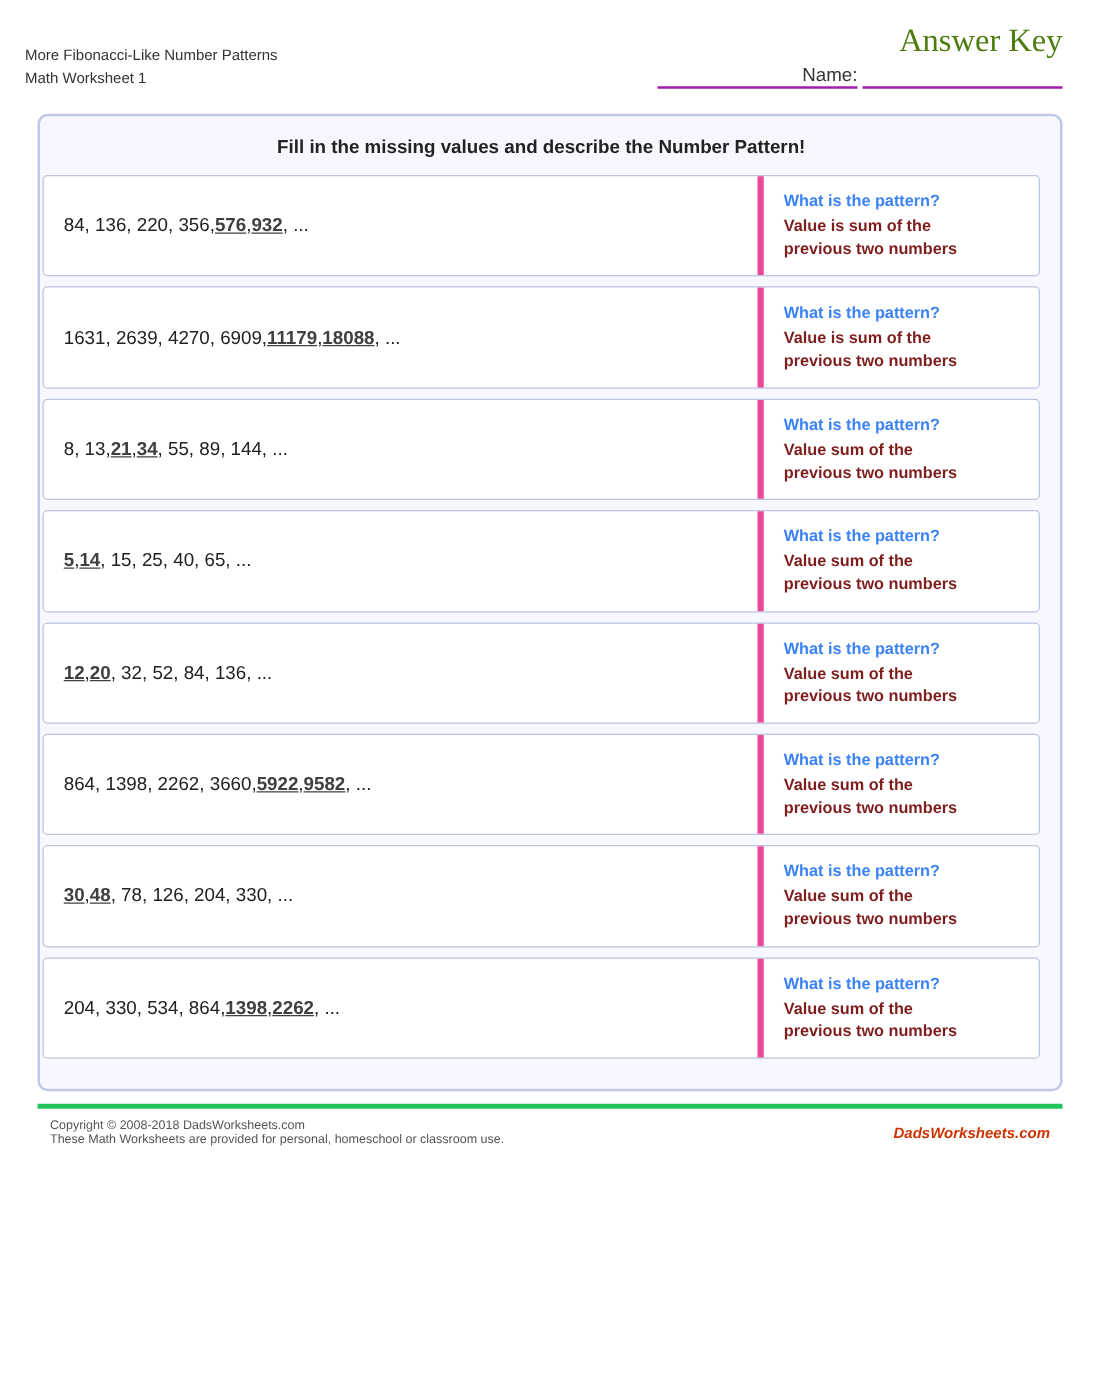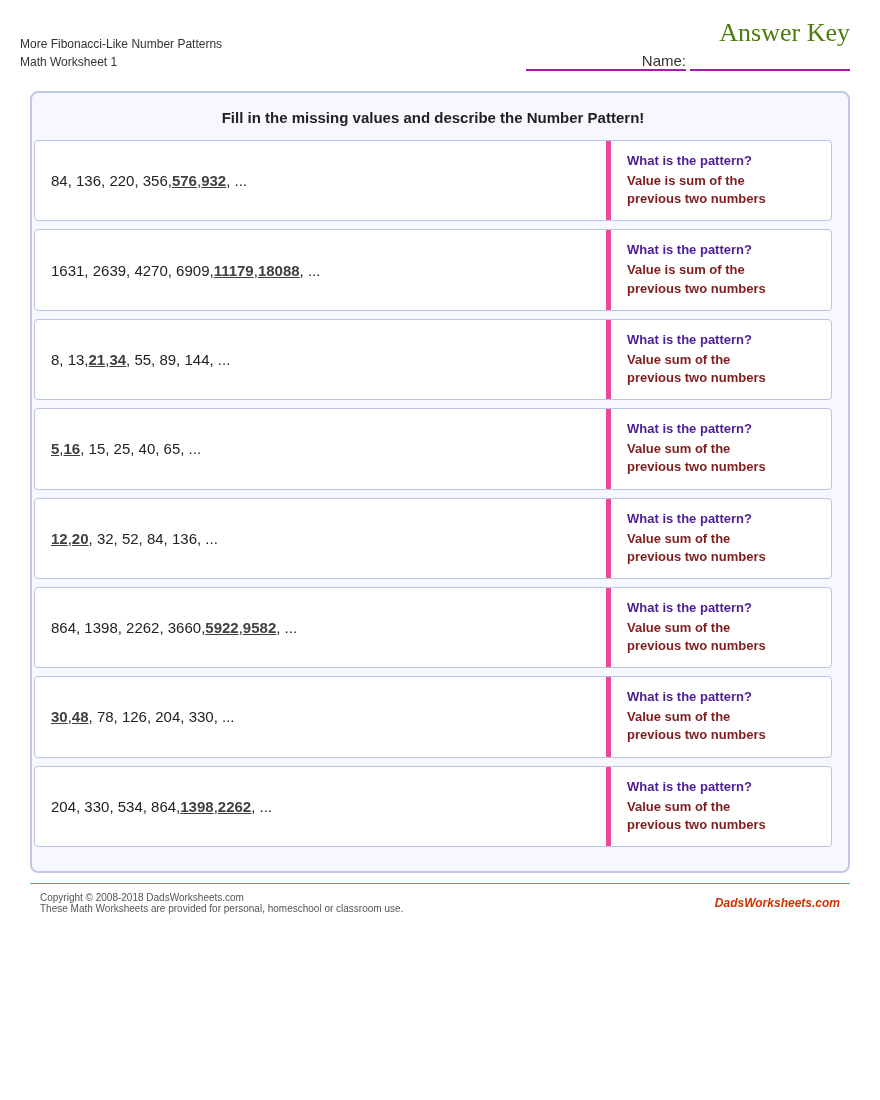--- a/index.html
+++ b/index.html
@@ -112,21 +112,21 @@
       width: 220px;
       padding: 12px 16px;
       display: flex;
       flex-direction: column;
       justify-content: center;
     }
 
     .pattern-question {
       font-size: 13px;
       font-weight: bold;
-      color: #4c1d95;
+      color: #3b82f6;
       margin-bottom: 4px;
     }
 
     .pattern-answer {
       font-size: 13px;
       font-weight: bold;
       color: #7f1d1d;
       line-height: 1.4;
     }
 
@@ -134,21 +134,21 @@
     .ans {
       text-decoration: underline;
       color: #404040;
       font-weight: bold;
     }
 
     
     .footer {
       margin: 8px 30px 0 30px;
       padding: 8px 10px;
-      border-top: 1px solid #22c55e;
+      border-top: 4px solid #22c55e;
       font-size: 10px;
       color: #555;
       display: flex;
       justify-content: space-between;
       align-items: center;
     }
     .footer-logo {
       font-size: 12px;
       font-weight: bold;
       color: #3333aa;
@@ -216,21 +216,21 @@
     <div class="problem-pattern">
       <div class="pattern-question">What is the pattern?</div>
       <div class="pattern-answer">Value sum of the<br>previous two numbers</div>
     </div>
   </div>
 
   <div class="problem-row">
     <div class="problem-sequence">
       <span class="ans">5</span>
         <span> , </span>
-        <span class="ans">16</span>
+        <span class="ans">14</span>
         <span> , 15, 25, 40, 65, ...</span>
     </div>
     <div class="problem-pattern">
       <div class="pattern-question">What is the pattern?</div>
       <div class="pattern-answer">Value sum of the<br>previous two numbers</div>
     </div>
   </div>
 
   <div class="problem-row">
     <div class="problem-sequence">

